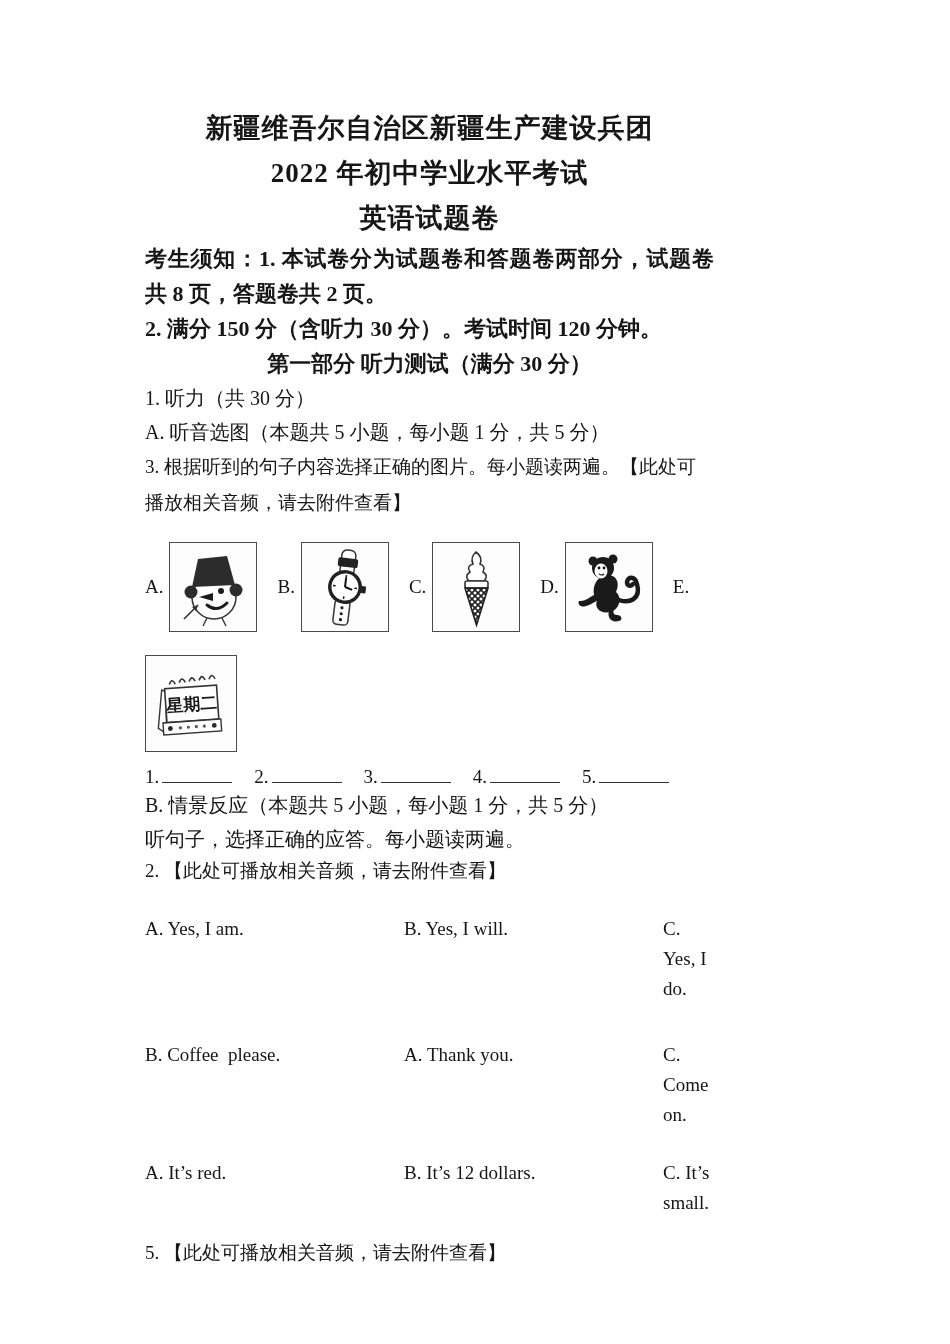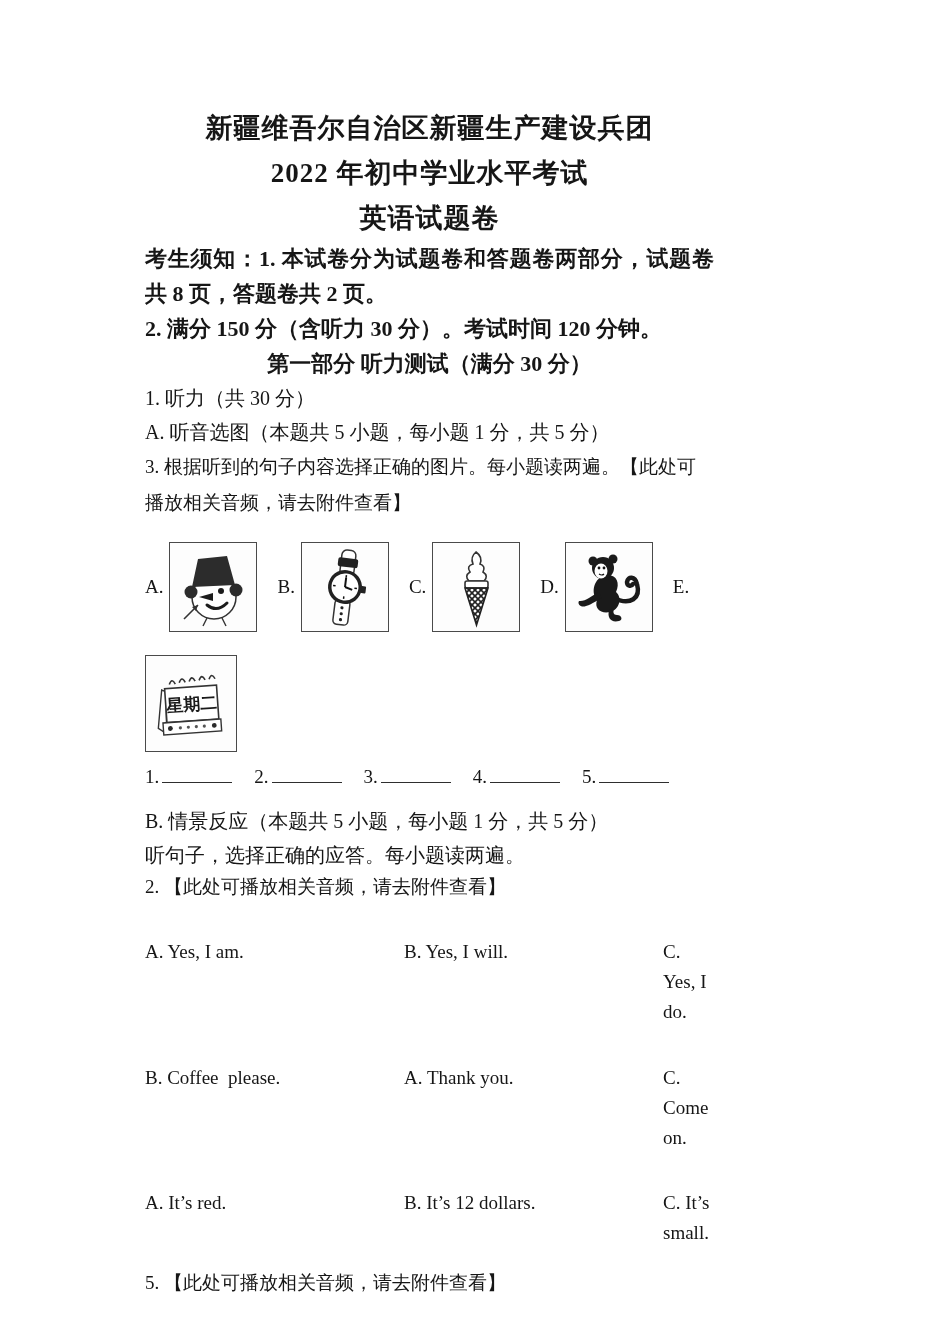--- a/index.html
+++ b/index.html
@@ -45,29 +45,29 @@
     background:#fdfdfd;
   }
 
   .blanks { margin-top:14px; display:flex; font-size:19px; }
   .blank-item { margin-right:22px; white-space:nowrap; }
   .blank-line {
     display:inline-block; width:70px; height:15px;
     border-bottom:1.5px solid #2e2e2e; margin-left:3px;
   }
 
-  .sec-b { margin-top:16px; }
+  .sec-b { margin-top:0; }
 
   .q-line { font-size:19px; line-height:30px; }
   .opts {
     display:grid; grid-template-columns:259px 259px auto;
     font-size:19px; line-height:30px;
   }
   .opt { white-space:pre-wrap; }
-  .m28 { margin-top:35px; }
+  .m28 { margin-top:28px; }
   .m36 { margin-top:36px; }
   .m16 { margin-top:20px; }
 </style>
 </head>
 <body>
 
 <div class="doc">
   <div class="content">
 
     <div class="titles">

